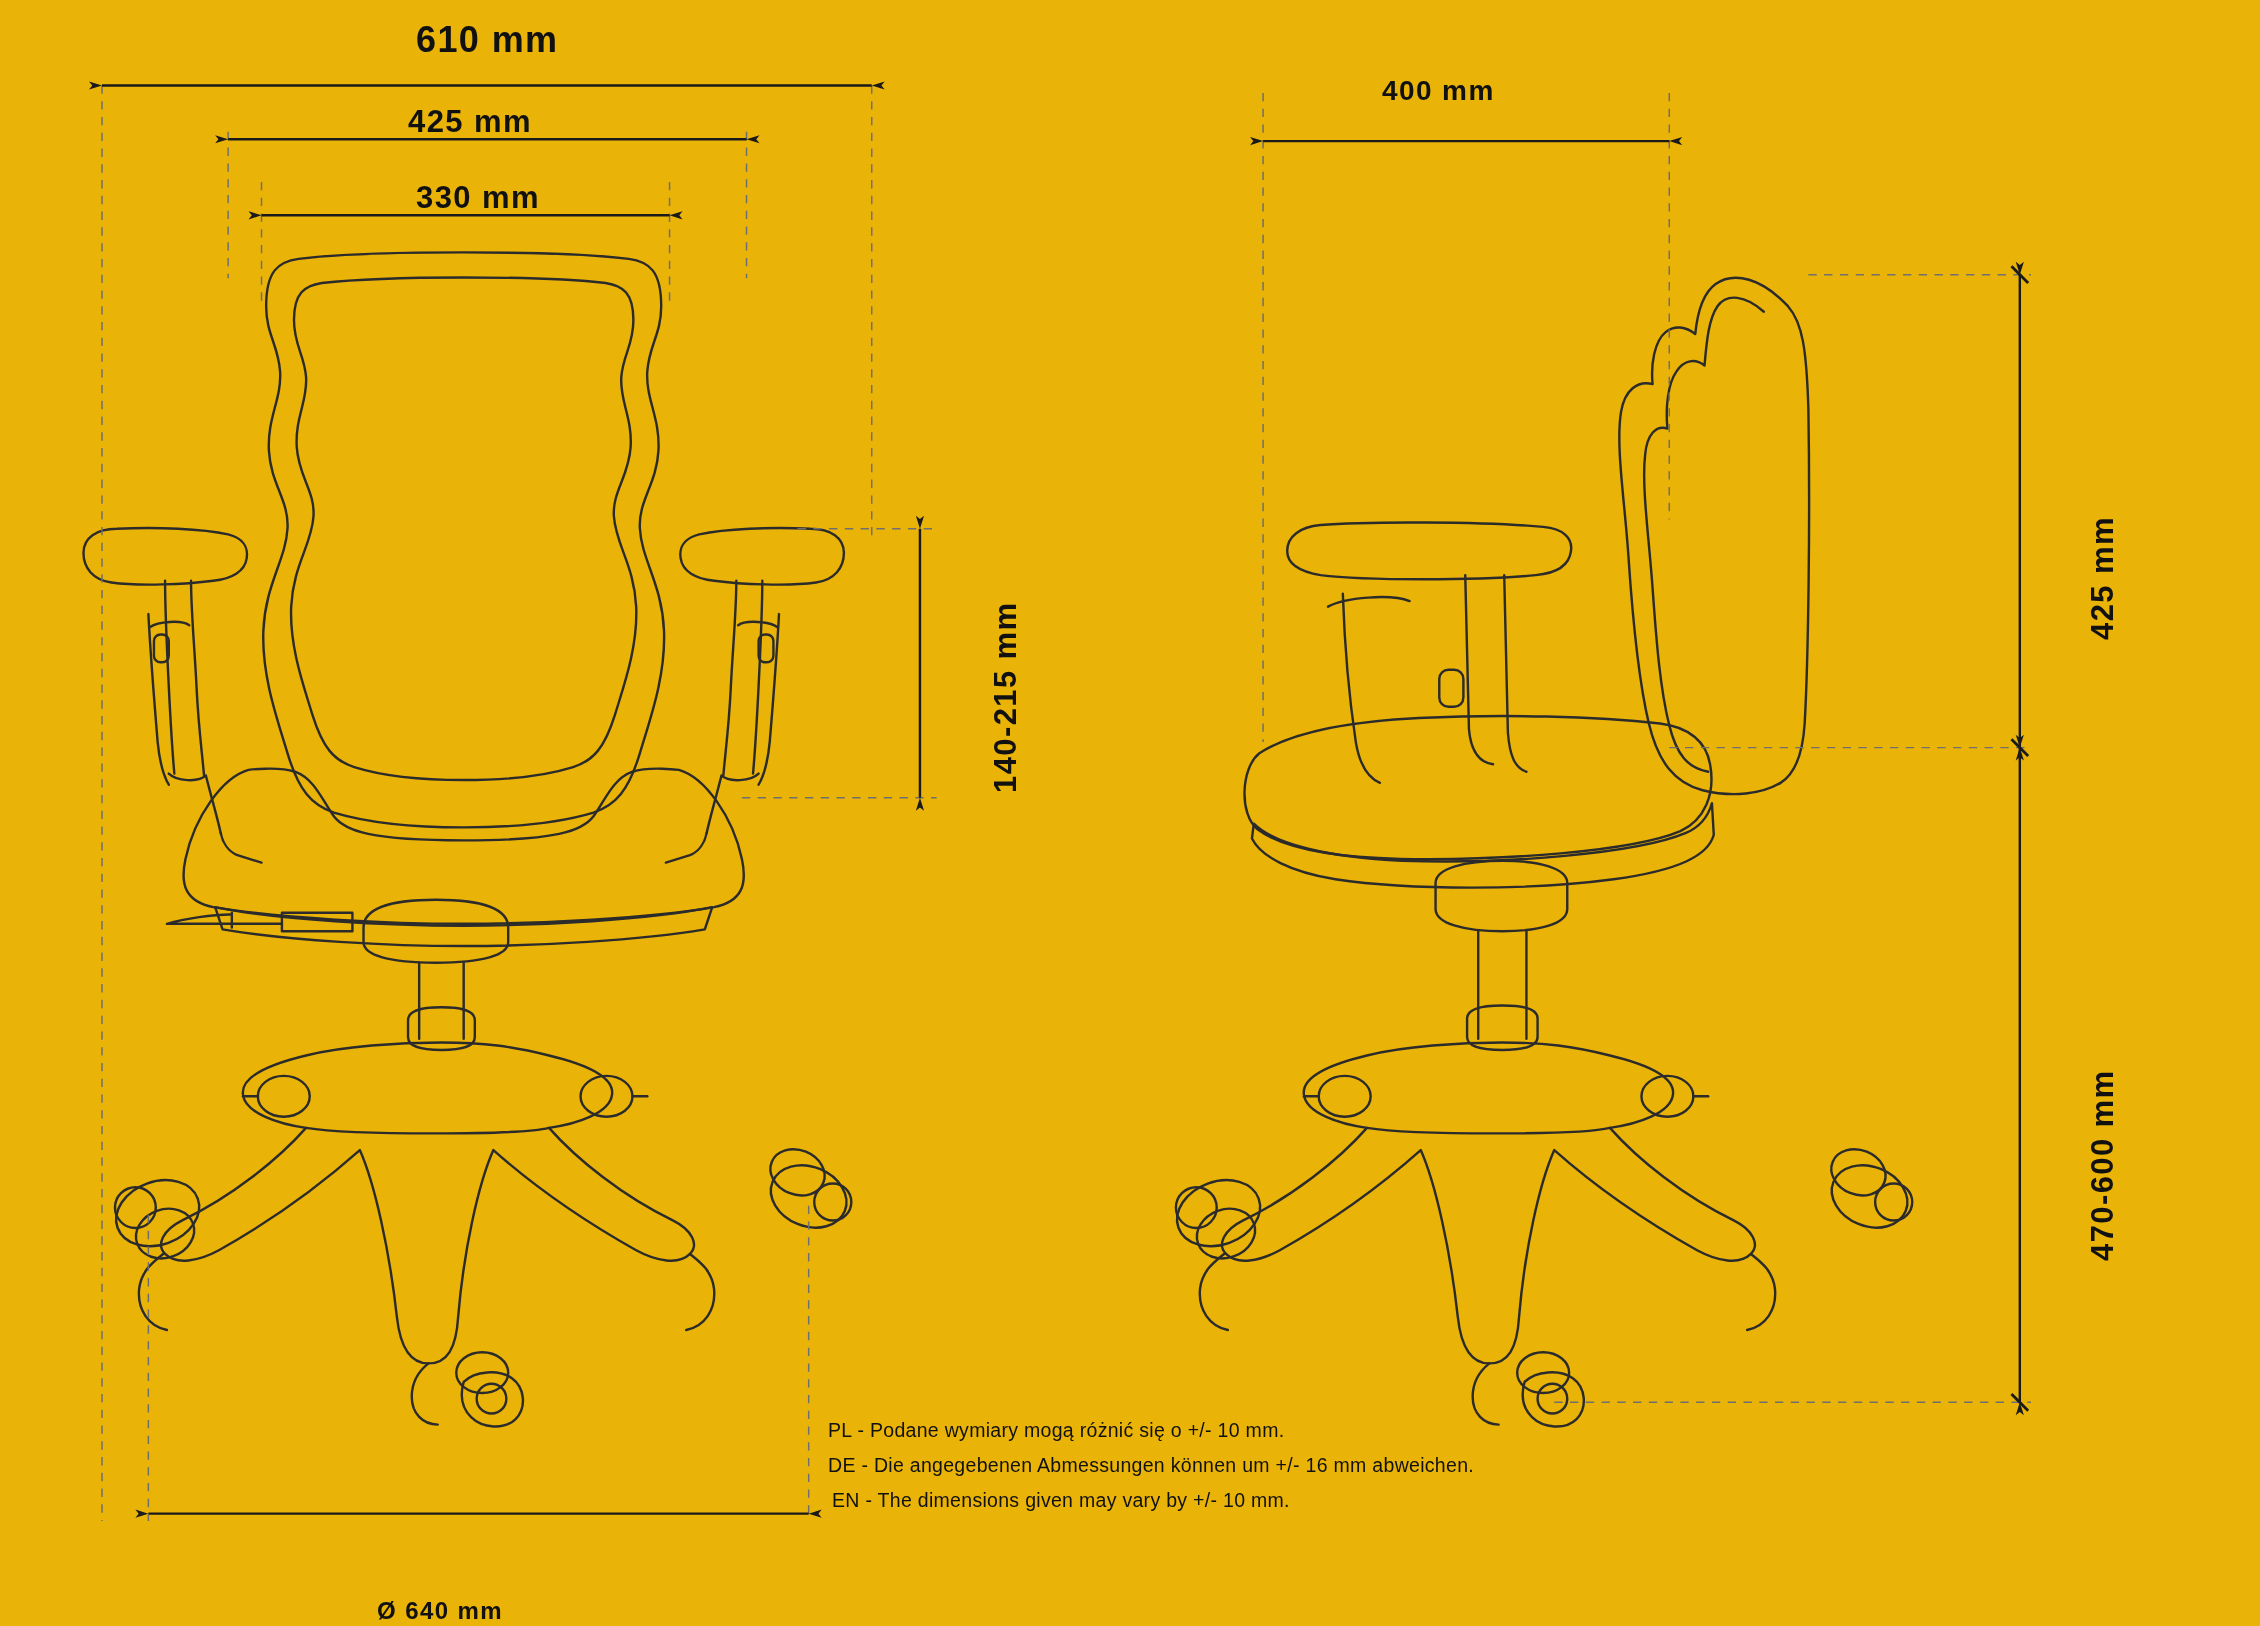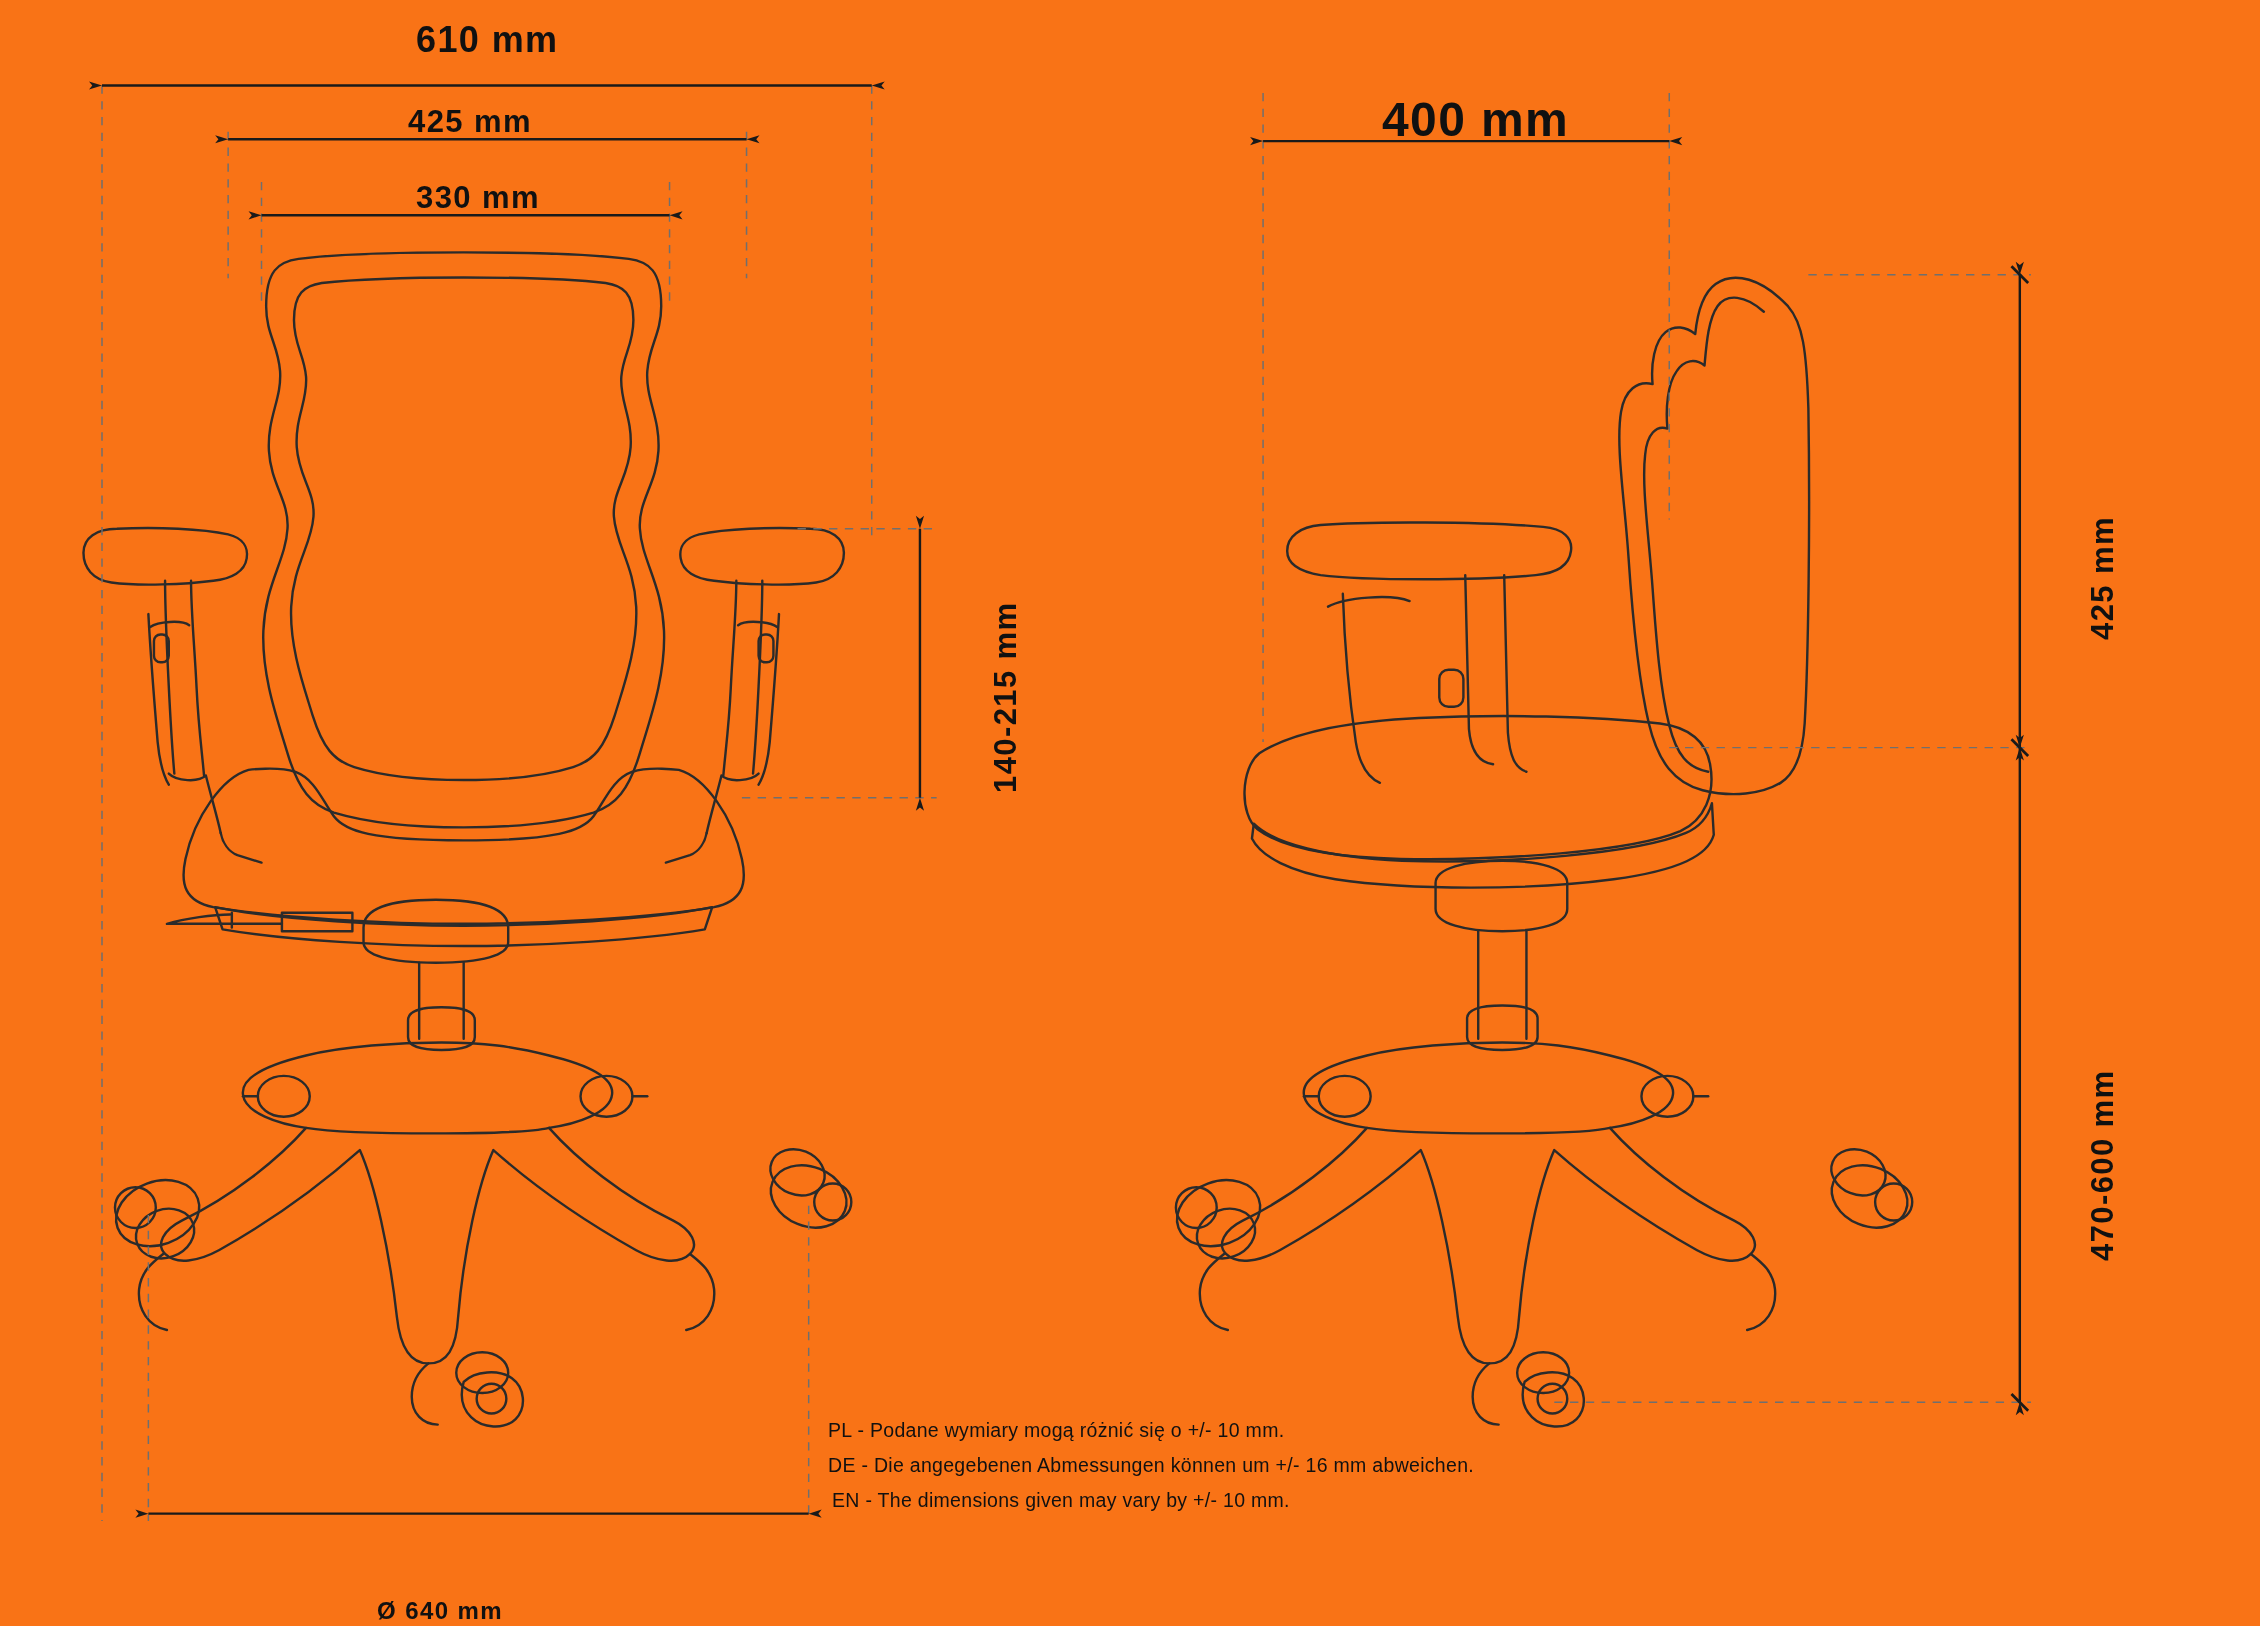--- a/index.html
+++ b/index.html
@@ -11,21 +11,21 @@
     width: 2260px;
     height: 1626px;
     font-family: "Liberation Sans", sans-serif;
     color: #1a1a1a;
     overflow: hidden;
   }
   #sheet {
     position: relative;
     width: 2260px;
     height: 1626px;
-    background: #f97316;
+    background: #eab308;
   }
   #drawing {
     position: absolute;
     left: 0;
     top: 0;
     width: 2260px;
     height: 1626px;
   }
   .dim-label {
     position: absolute;
@@ -364,21 +364,21 @@
   <div class="dim-label" style="left:416px; top:18.6px; font-size:36px;">610 mm</div>
 
   <div class="dim-label" style="left:408px; top:104px; font-size:31px;">425 mm</div>
 
   <div class="dim-label" style="left:416px; top:180px; font-size:31px;">330 mm</div>
 
   <div class="dim-label rot" style="left:988px; top:793px; font-size:31px; transform: rotate(-90deg);">140-215 mm</div>
 
   <div class="dim-label" style="left:377px; top:1597px; font-size:24px;">Ø 640 mm</div>
 
-  <div class="dim-label" style="left:1382px; top:92px; font-size:48px;">400 mm</div>
+  <div class="dim-label" style="left:1382px; top:75px; font-size:28px;">400 mm</div>
 
   <div class="dim-label rot" style="left:2085px; top:640px; font-size:31px; transform: rotate(-90deg);">425 mm</div>
 
   <div class="dim-label rot" style="left:2085px; top:1261px; font-size:31px; transform: rotate(-90deg);">470-600 mm</div>
 
   <div style="position:absolute; left:828px; top:1419px;">
     <div class="note-line" style="left:0; top:0;">PL - Podane wymiary mogą różnić się o +/- 10 mm.</div>
     <div class="note-line" style="left:0; top:35px;">DE - Die angegebenen Abmessungen können um +/- 16 mm abweichen.</div>
     <div class="note-line" style="left:4px; top:70px;">EN - The dimensions given may vary by +/- 10 mm.</div>
   </div>

